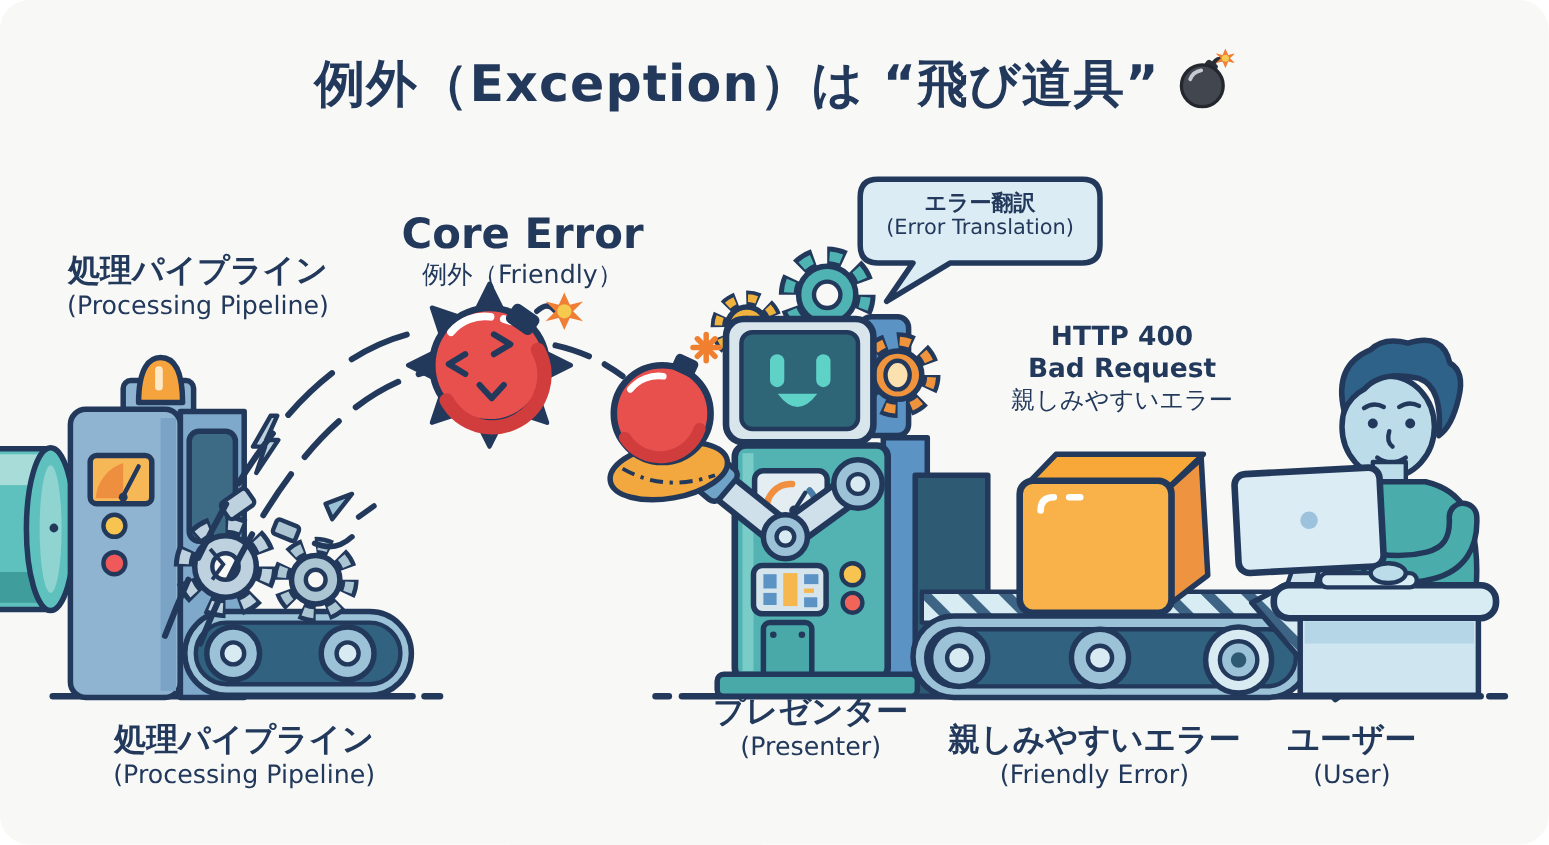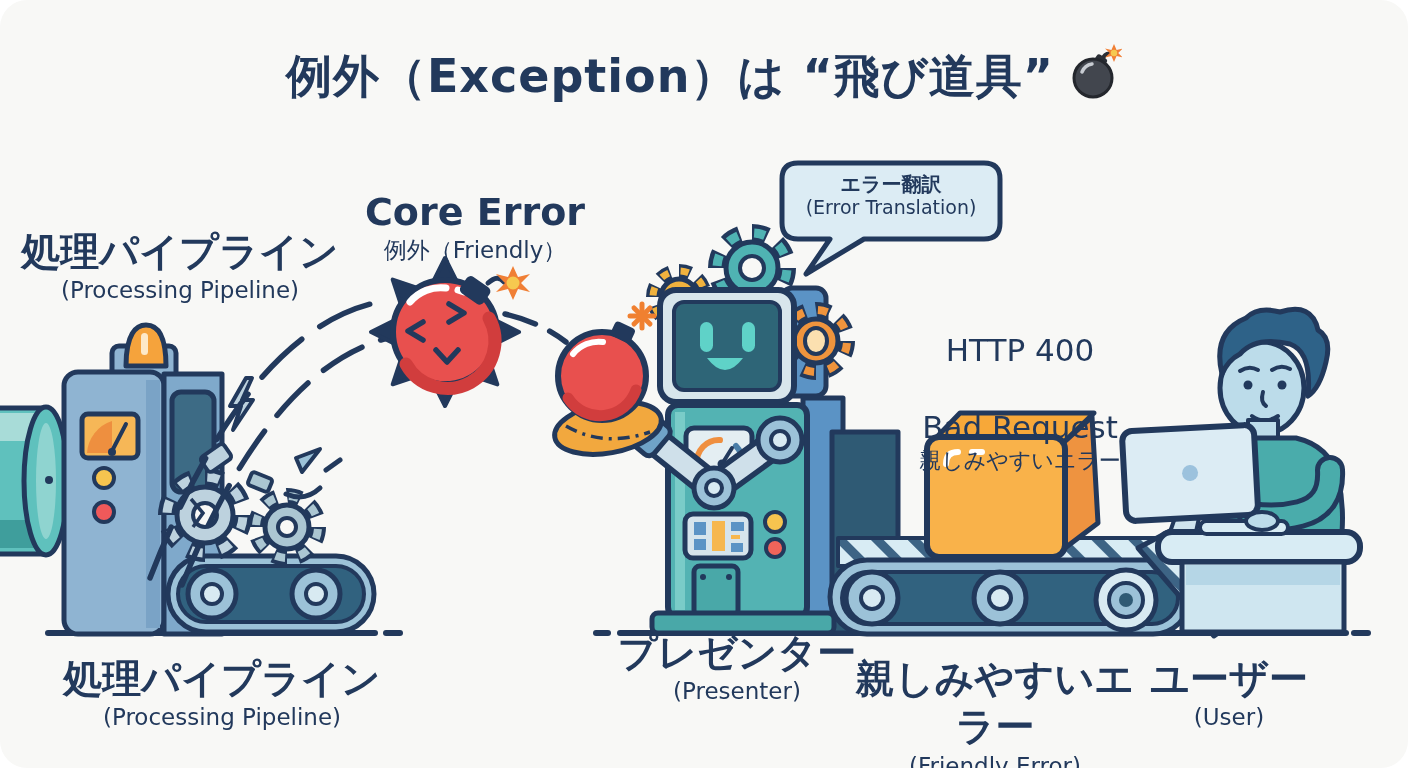--- a/index.html
+++ b/index.html
@@ -14,27 +14,27 @@
   .illustration{position:absolute;left:0;top:0;}
   svg .o{stroke:var(--ink-navy);stroke-width:5px;stroke-linecap:round;stroke-linejoin:round;}
   svg .o4{stroke:var(--ink-navy);stroke-width:4px;stroke-linecap:round;stroke-linejoin:round;}
   svg .o6{stroke:var(--ink-navy);stroke-width:6px;stroke-linecap:round;stroke-linejoin:round;}
   svg .nf{fill:none;}
   svg .teeth{fill:none;stroke-linecap:butt;}
   .label{position:absolute;text-align:center;line-height:1.24;}
   .title{position:absolute;top:44px;left:0;width:1408px;text-align:center;
          font-size:46px;font-weight:bold;letter-spacing:1px;white-space:nowrap;}
   .title .bomb-ico{vertical-align:-8px;margin-left:14px;}
-  .ja-b{display:block;font-weight:bold;font-size:39px;}
+  .ja-b{display:block;font-weight:bold;font-size:29px;}
   .en-r{display:block;font-size:23px;}
   .core-en{display:block;font-weight:bold;font-size:38px;}
   .core-ja{display:block;font-size:23px;}
   .bub-ja{display:block;font-weight:bold;font-size:20px;line-height:1.2;}
   .bub-en{display:block;font-size:19px;line-height:1.2;}
-  .http-b{display:block;font-weight:normal;font-size:31px;line-height:1.2;margin-top:40px;}
+  .http-b{display:block;font-weight:bold;font-size:24px;line-height:1.2;}
   .http-ja{display:block;font-size:22px;line-height:1.35;}
 </style>
 </head>
 <body>
 
 <div class="canvas">
 
   <svg class="illustration" width="1408" height="768" viewBox="0 0 1408 768">
     <defs>
       <pattern id="hatch" width="26" height="26" patternUnits="userSpaceOnUse" patternTransform="rotate(-45)">

